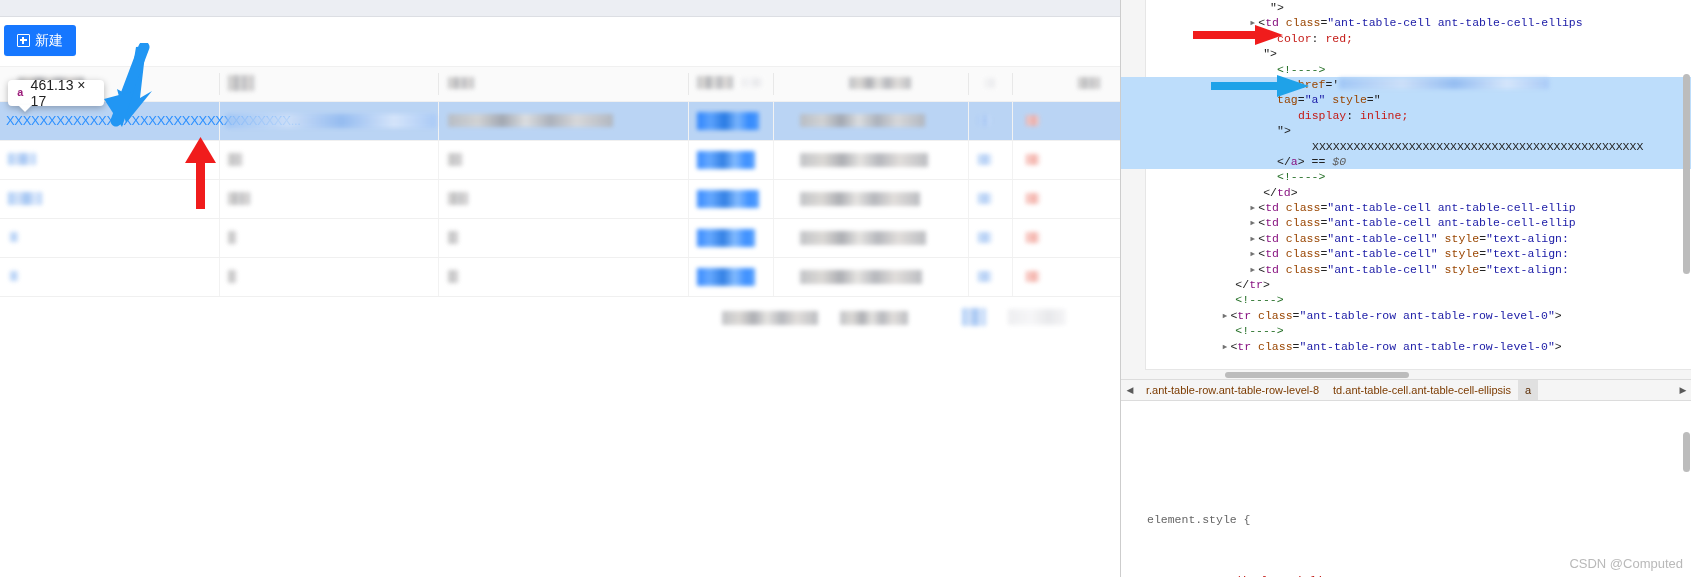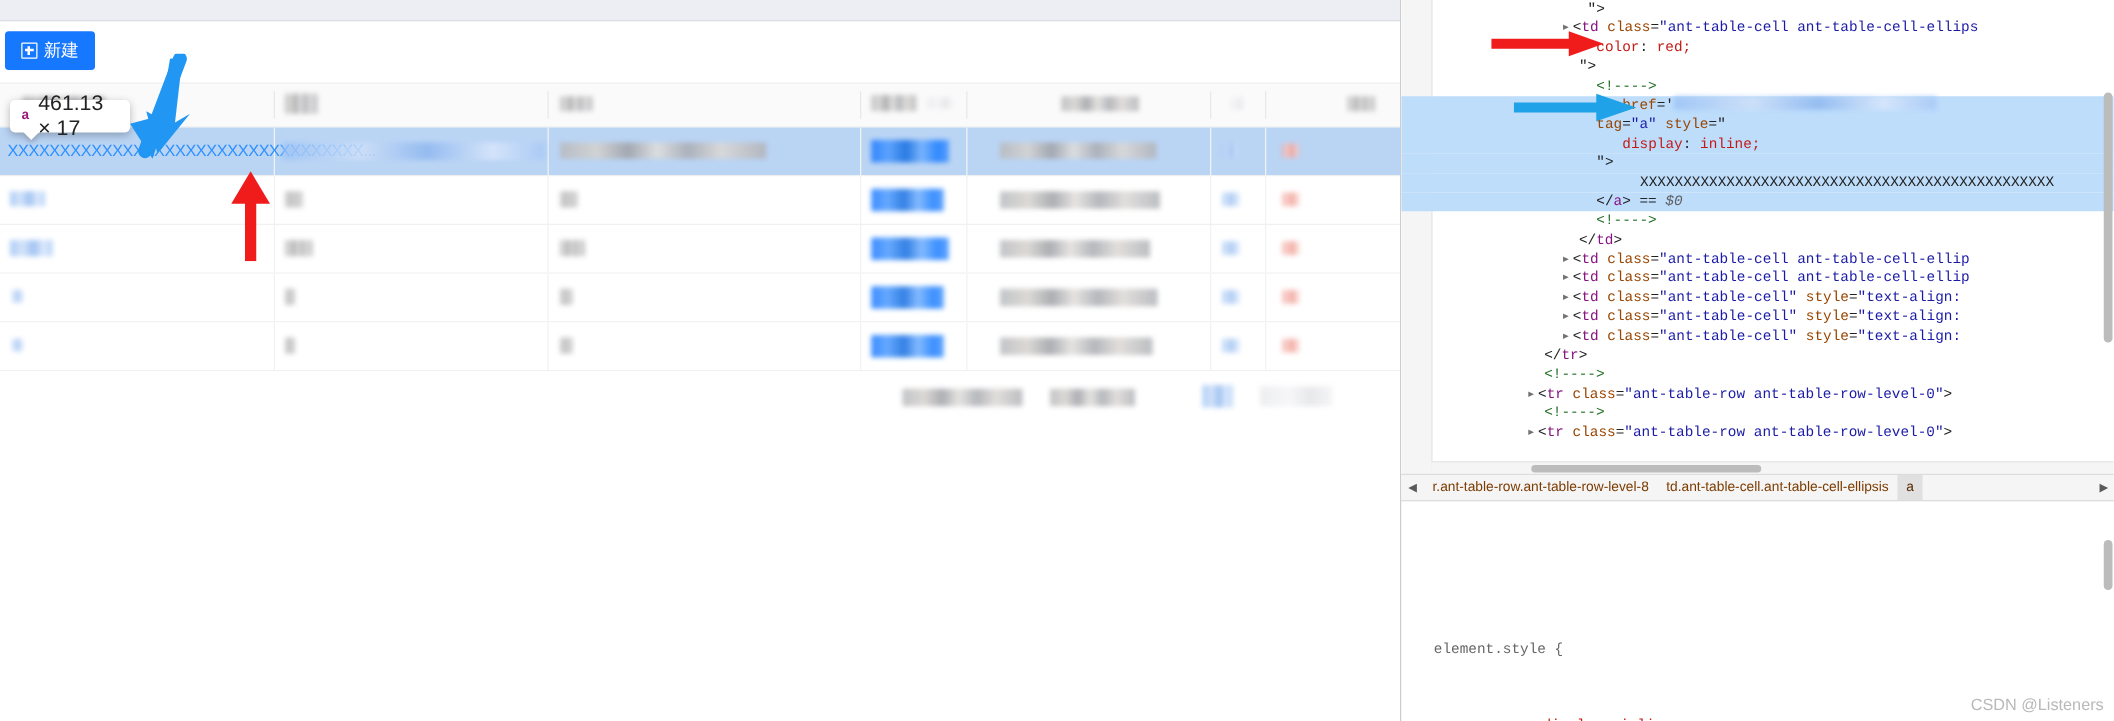--- a/index.html
+++ b/index.html
@@ -58,21 +58,21 @@
   .xrow .dots{color:#2c90ff;}
 
   
   .badge{
     position:absolute;left:8px;top:80px;width:96px;height:26px;
     background:#fff;border-radius:4px;box-shadow:0 2px 7px rgba(0,0,0,.28);
     display:flex;align-items:center;gap:7px;padding:0 9px;box-sizing:border-box;
     font-size:12px;color:#303030;z-index:40;
   }
   .badge .tag{color:#9b1c7a;font-family:"Liberation Mono",monospace;font-size:11px;font-weight:700;}
-  .badge .dim{color:#222;font-size:17px;}
+  .badge .dim{color:#222;font-size:14px;}
   .badge:after{
     content:"";position:absolute;left:10px;bottom:-6px;width:0;height:0;
     border-left:7px solid transparent;border-right:7px solid transparent;border-top:7px solid #fff;
     filter:drop-shadow(0 3px 2px rgba(0,0,0,.18));
   }
 
   
   .arrow{position:absolute;z-index:50;}
 
   
@@ -318,16 +318,16 @@
           <span class="cssp">display</span><span class="punct">: </span><span class="cssp">inline;</span>
         </div>
         
       </div>
 
       
     </div>
 
     <div class="sb-v"></div>
 
-    <div class="watermark">CSDN @Listeners</div>
+    <div class="watermark">CSDN @Computed</div>
   </div>
 
 </div>
 
 </body></html>

